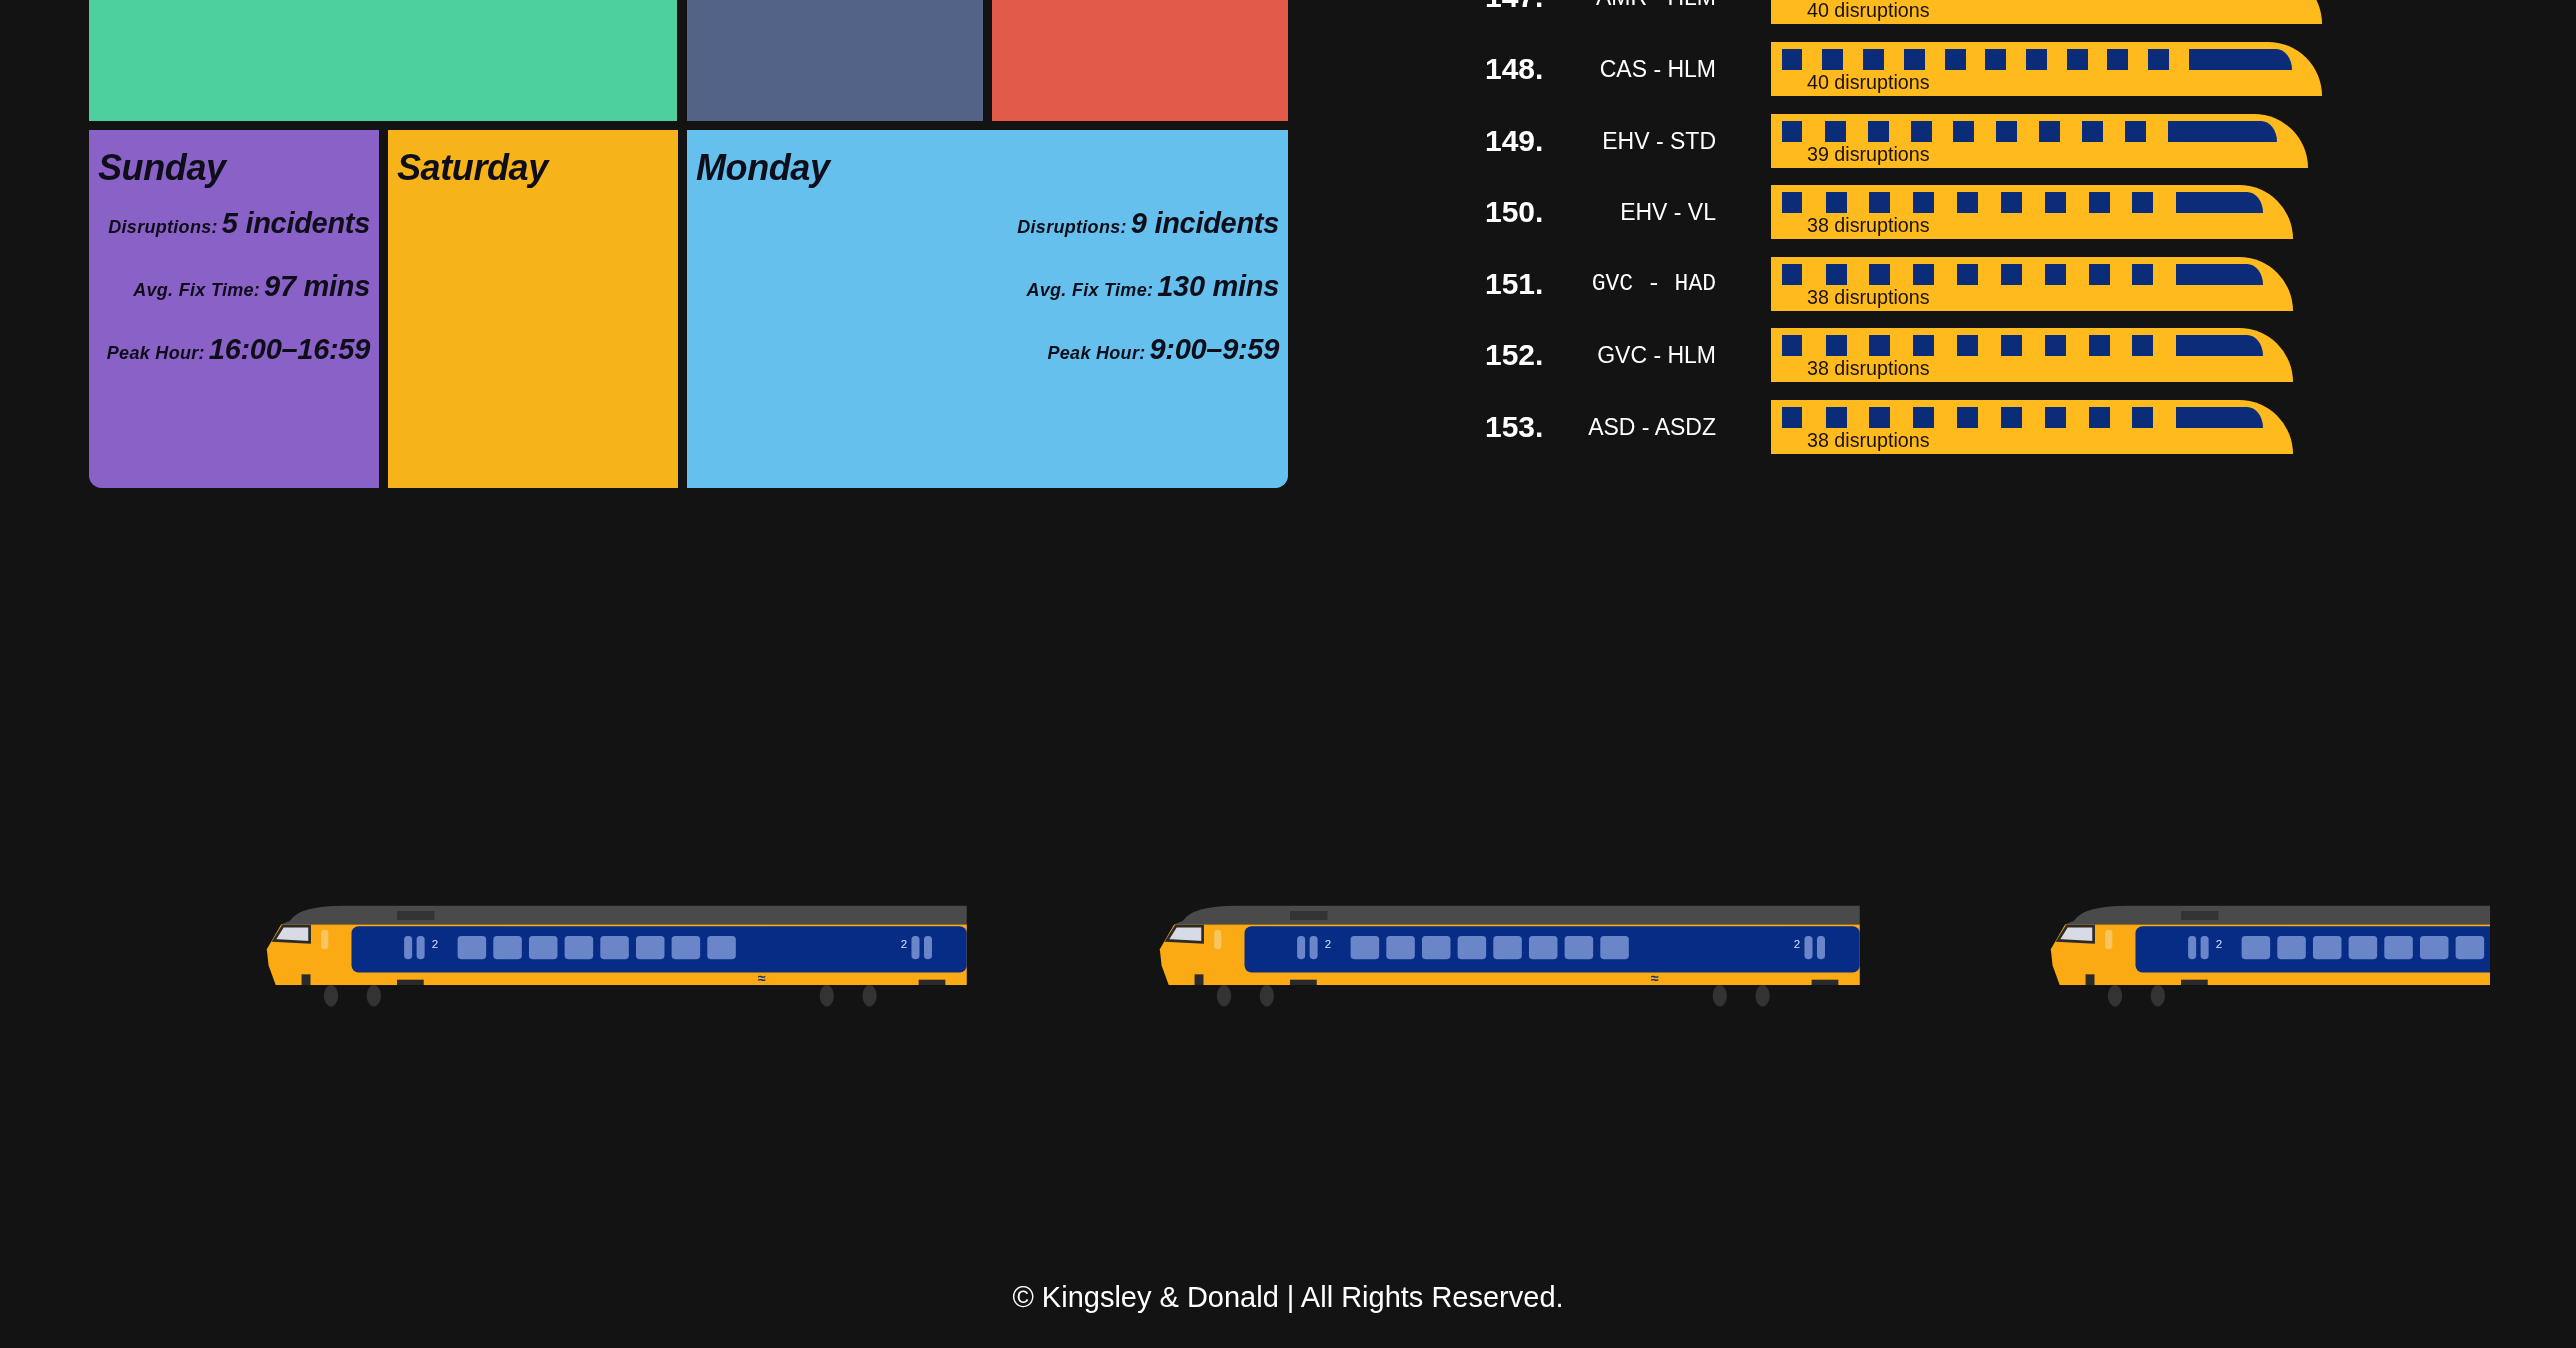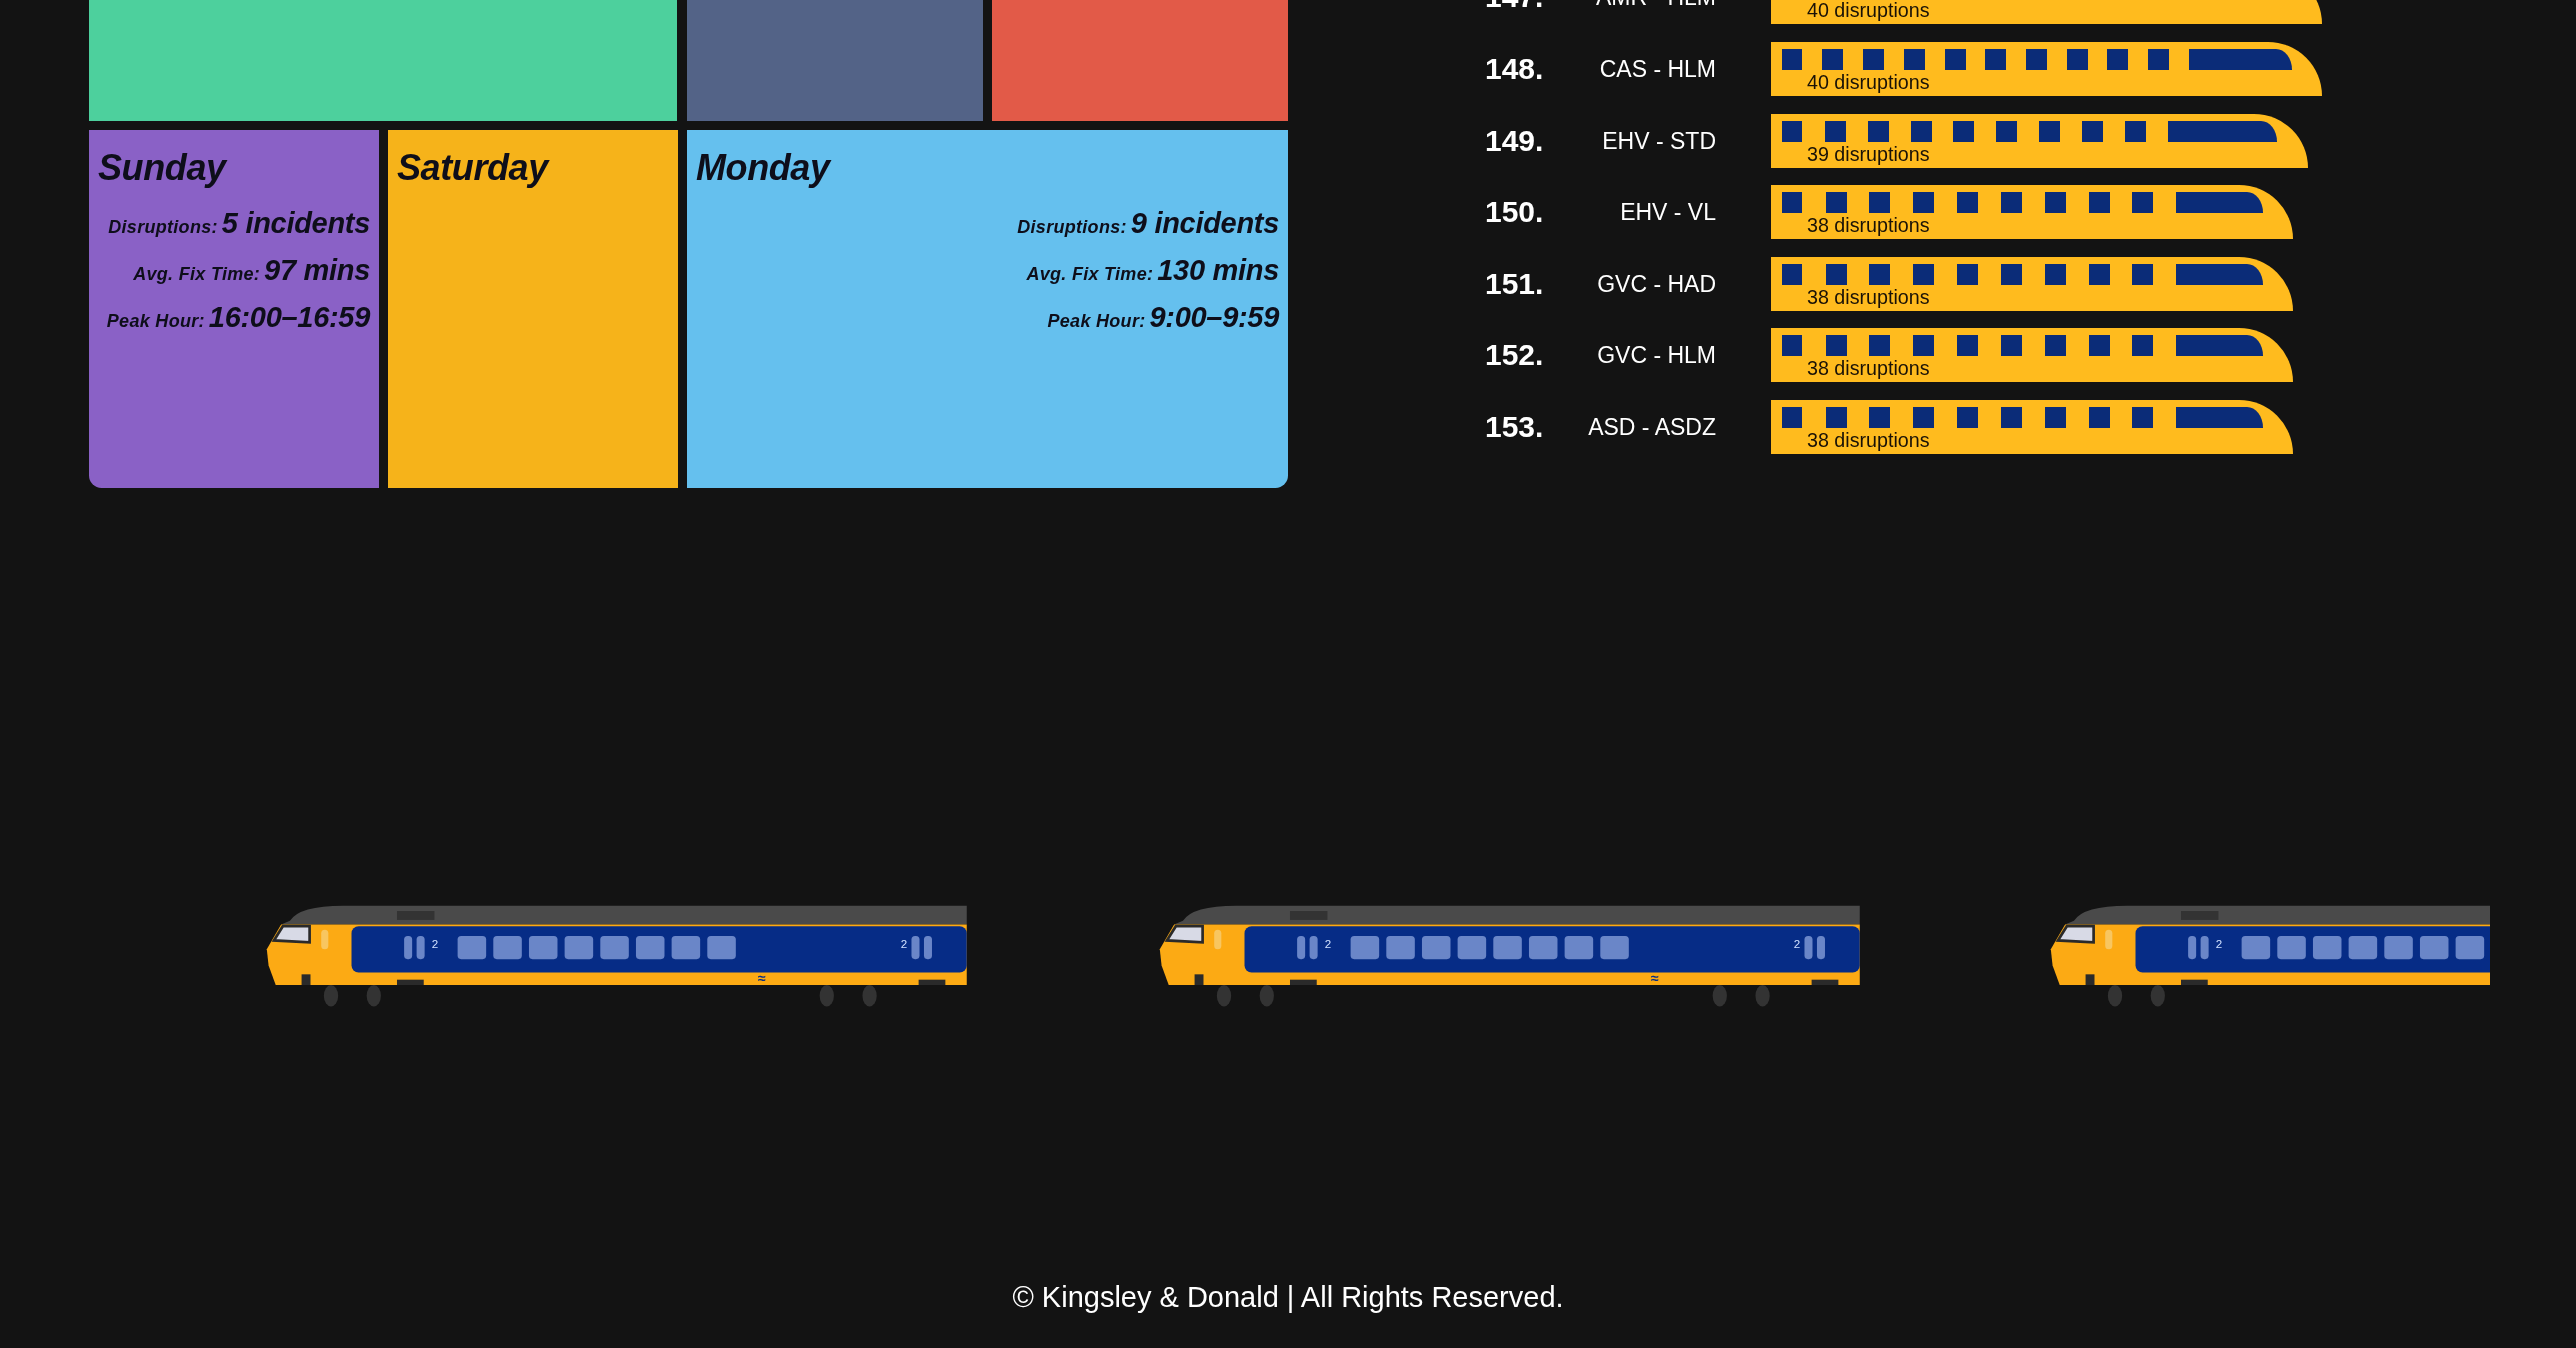--- a/index.html
+++ b/index.html
@@ -9,21 +9,21 @@
     font-family:"Liberation Sans", sans-serif;
   }
   
   .tile { position:absolute; box-sizing:border-box; }
   .tile-day { padding:16px 9px 0 9px; color:#0e0e1a; }
   .day-name { font-size:36px; font-weight:bold; font-style:italic; margin:0; line-height:1.2; letter-spacing:-0.4px; }
   .stat { margin-top:12.5px; white-space:nowrap; font-style:italic; font-weight:bold; line-height:36px;text-align:right; }
   .stat .lbl { font-size:18px; letter-spacing:0.3px; }
   .stat .val { font-size:29px; letter-spacing:-0.3px; }
   .stats { margin-top:16px; }
-  .stat + .stat { margin-top:6px; }
+  .stat + .stat { margin-top:22px; }
 
   
   .rank-row { position:absolute; left:1485px; height:54px; }
   .rank-num { position:absolute; left:0; top:0; height:54px; line-height:54px; color:#fff; font-weight:bold; font-size:30px; }
   .rank-route { position:absolute; right:-233px; width:215px; left:auto; top:0; height:54px; line-height:54px; color:#fff; font-size:23px; text-align:right; }
   .bar { position:absolute; left:286px; top:0; height:54px; background:#ffbb1e; border-top-right-radius:54px 54px; overflow:hidden; }
   .bar .win { position:absolute; top:7.2px; width:20.6px; height:20.6px; background:#0b2c78; }
   .bar .cab { position:absolute; top:7.2px; height:20.6px; background:#0b2c78; border-top-right-radius:16px 20.6px; }
   .bar .bar-label { position:absolute; left:36px; top:29px; font-size:19.7px; color:#1a1207; line-height:23px; }
 
@@ -120,21 +120,21 @@
         <span class="win" style="left: 186px;"></span>
         <span class="win" style="left: 230px;"></span>
         <span class="win" style="left: 274px;"></span>
         <span class="win" style="left: 318px;"></span>
         <span class="win" style="left: 361px;"></span>
         <span class="cab" style="left: 405px; width: 87px;"></span>
       </div>
   </div>
   <div class="rank-row" style="top:257px;">
     <span class="rank-num">151.</span>
-    <span class="rank-route" style="left: 18px; right: auto; width: 213px;">GVC - HAD</span>
+    <span class="rank-route" style="left: 18px; right: auto; width: 213px; font-family: Liberation Mono, monospace;">GVC - HAD</span>
     <div class="bar bar-38" style="width:522px;">
       <span class="bar-label">38 disruptions</span>
     <span class="win" style="left: 10.7px;"></span>
         <span class="win" style="left: 55px;"></span>
         <span class="win" style="left: 98px;"></span>
         <span class="win" style="left: 142px;"></span>
         <span class="win" style="left: 186px;"></span>
         <span class="win" style="left: 230px;"></span>
         <span class="win" style="left: 274px;"></span>
         <span class="win" style="left: 318px;"></span>

